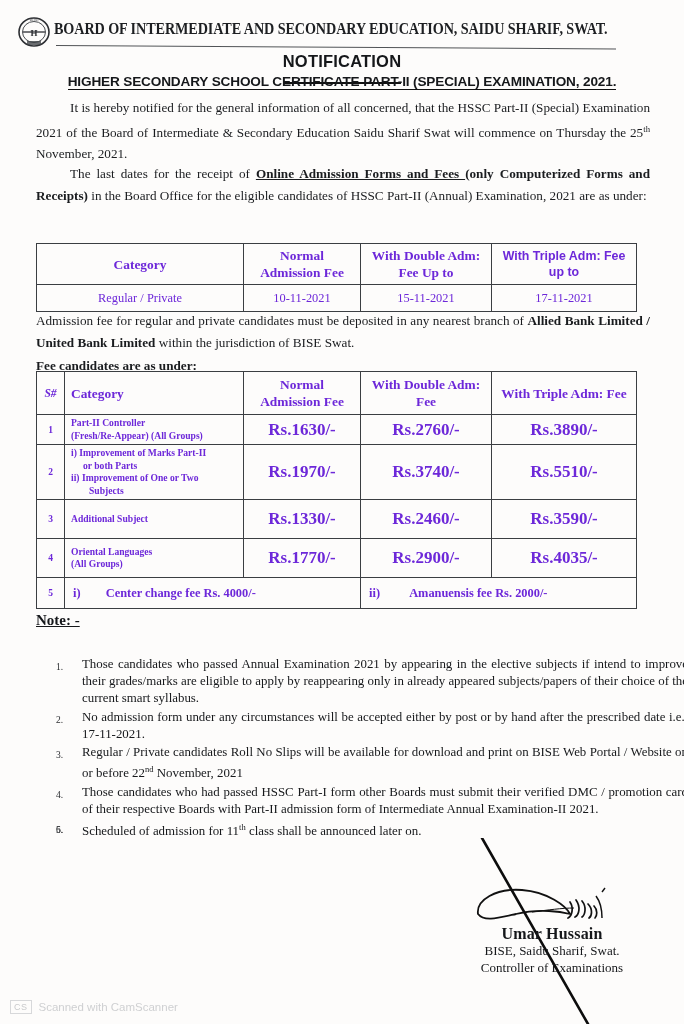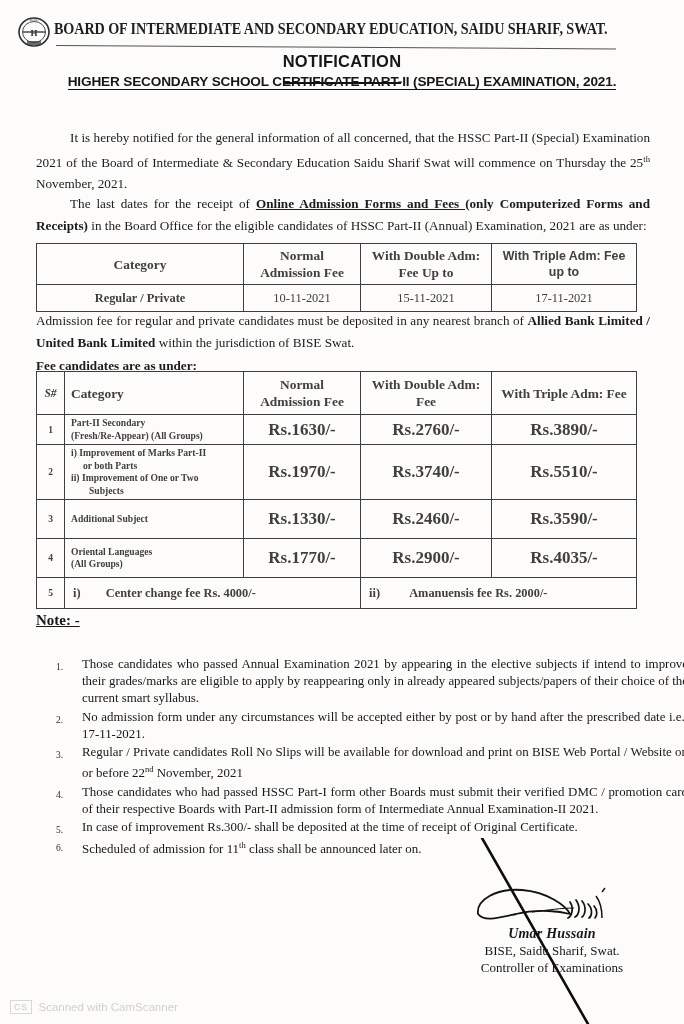--- a/index.html
+++ b/index.html
@@ -77,27 +77,27 @@
   .para {
     position: absolute;
     font-size: 13.2px;
     line-height: 21.5px;
     text-align: justify;
     text-justify: inter-word;
     color: #1a1c1f;
   }
   .para b { font-weight: bold; }
   .u { text-decoration: underline; }
-  .indent { text-indent: 34px; margin-top: 30px; }
+  .indent { text-indent: 34px; }
   
   table.t {
     position: absolute;
     border-collapse: collapse;
     font-size: 12.6px;
-    color: #404040;
+    color: #6d28d9;
     table-layout: fixed;
     padding-left: 31px;
   }
   table.t td, table.t th {
     border: 1px solid #3b3e42;
     padding: 2px 4px;
     vertical-align: middle;
   }
   .th-serif {
     font-family: "Liberation Serif", serif;
@@ -107,21 +107,21 @@
     line-height: 17px;
   }
   .th-sans {
     font-family: "Liberation Sans", sans-serif;
     font-weight: bold;
     text-align: center;
     font-size: 12.4px;
     line-height: 16px;
   }
   .c { text-align: center; }
-  .bold { font-weight: bold; }
+  .bold { font-weight: normal; }
   
   #tbl-dates { left: 36px; top: 243px; width: 600px; }
   #tbl-dates td { height: 22px; }
   #tbl-dates .hdrow td { height: 36px; }
   #tbl-dates .dtval { font-size: 12.4px; text-align: center; }
   
   #tbl-fees { left: 36px; top: 371px; width: 600px; }
   #tbl-fees .hdrow td { height: 38px; }
   #tbl-fees td.sn {
     text-align: center;
@@ -186,22 +186,21 @@
   #sig {
     position: absolute;
     left: 430px; top: 925px;
     width: 244px;
     text-align: center;
     font-size: 13px;
     line-height: 17px;
   }
   #sig .name {
     font-weight: bold;
-    font-style: italic;
-    font-size: 14px;
+    font-size: 16px;
     letter-spacing: .2px;
   }
   #sig-mark {
     position: absolute;
     left: 470px; top: 880px;
     width: 180px; height: 60px;
   }
   #pen-stroke {
     position: absolute;
     left: 470px; top: 838px;
@@ -326,21 +325,21 @@
         <td class="th-serif">
           <span>With Double Adm:</span><br>
           <span>Fee</span>
         </td>
         <td class="th-serif">With Triple Adm: Fee</td>
       </tr>
 
       <tr>
         <td class="sn">1</td>
         <td class="cat">
-          <span>Part-II Secondary</span><br>
+          <span>Part-II Controller</span><br>
           <span>(Fresh/Re-Appear) (All Groups)</span>
         </td>
         <td class="amt">Rs.1630/-</td>
         <td class="amt">Rs.2760/-</td>
         <td class="amt">Rs.3890/-</td>
       </tr>
 
       <tr>
         <td class="sn">2</td>
         <td class="cat">
@@ -403,21 +402,20 @@
     <li>
       <span class="num">3.</span>
       <span>Regular / Private candidates Roll No Slips will be available for download and print on BISE Web Portal / Website on or before 22</span><sup>nd</sup><span> November, 2021</span>
     </li>
     <li>
       <span class="num">4.</span>
       <span>Those candidates who had passed HSSC Part-I form other Boards must submit their verified DMC / promotion card of their respective Boards with Part-II admission form of Intermediate Annual Examination-II 2021.</span>
     </li>
     <li>
       <span class="num">5.</span>
-      <span>In case of improvement Rs.300/- shall be deposited at the time of receipt of Original Certificate.</span>
     </li>
     <li>
       <span class="num">6.</span>
       <span>Scheduled of admission for 11</span><sup>th</sup><span> class shall be announced later on.</span>
     </li>
   </ol>
 
   <svg id="sig-mark" viewBox="0 0 180 60">
     <path d="M8 34 C6 20, 26 8, 52 10 C78 12, 96 26, 100 34 C92 32, 70 28, 46 34 C28 38, 14 42, 8 34 Z" fill="none" stroke="#111" stroke-width="1.8"></path>
     <path d="M62 32 C78 30, 92 28, 104 28" stroke="#111" stroke-width="1" fill="none"></path>

